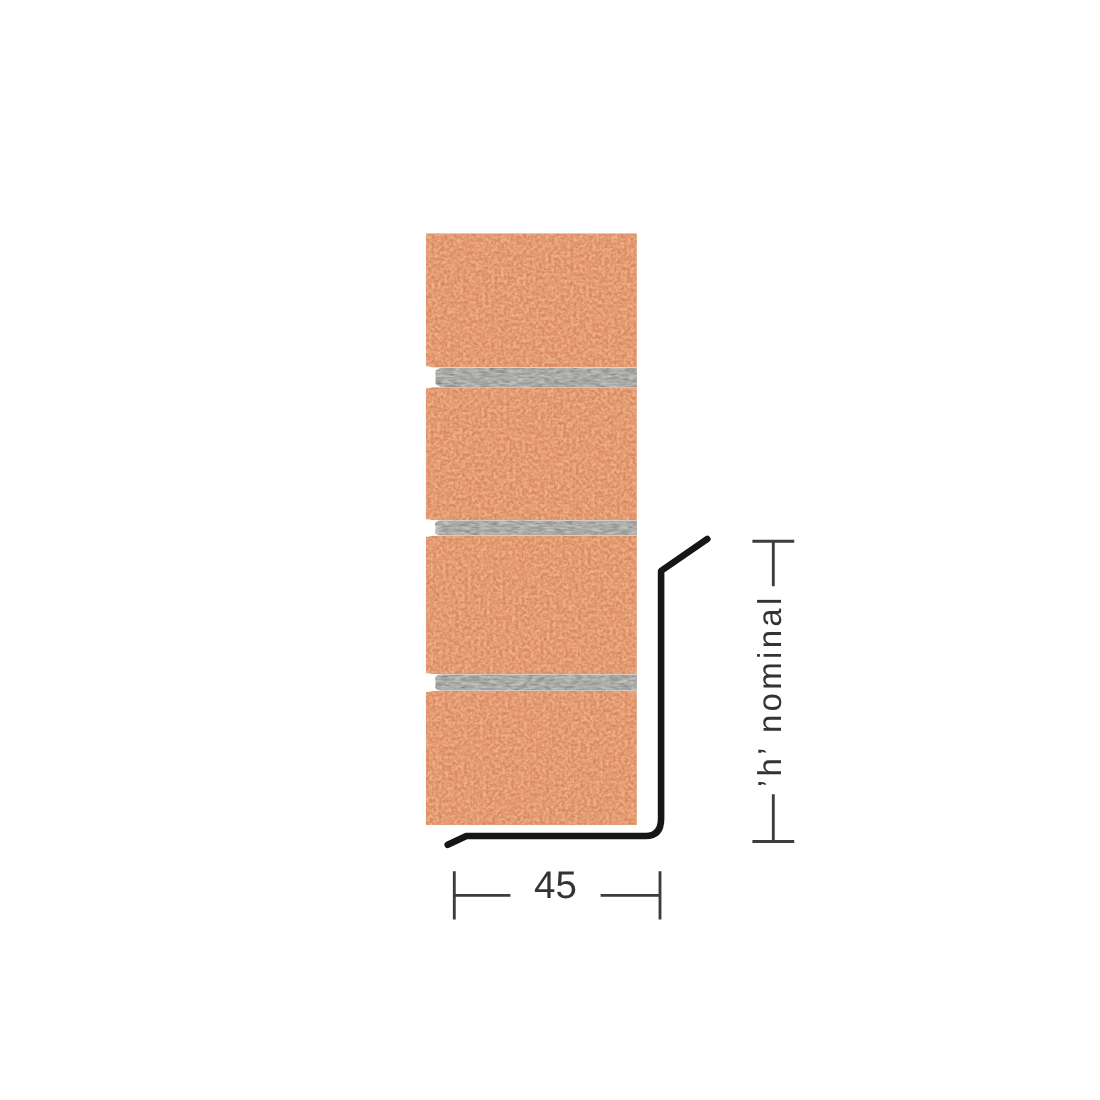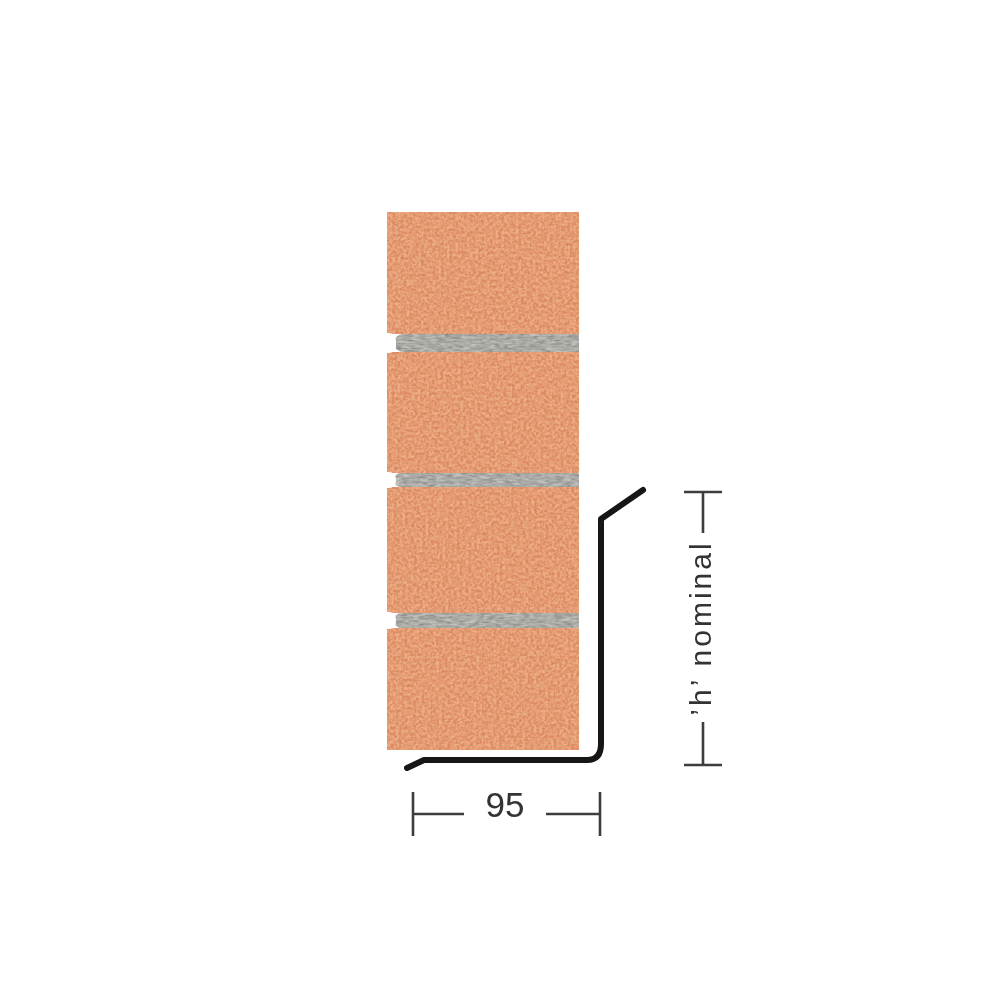--- a/index.html
+++ b/index.html
@@ -145,17 +145,17 @@
     <div class="notch" id="notch-2"></div>
     <div class="notch" id="notch-3"></div>
   </div>
 
   <svg id="linework" viewBox="0 0 1000 1000">
     <path d="M643,490 L601,519 L601,744 Q601,760 587,760 L424,760 L407,768" fill="none" stroke="#161616" stroke-width="6" stroke-linecap="round" stroke-linejoin="round"></path>
     <path d="M413,792 L413,836 M600,792 L600,836 M413,814 L464,814 M546,814 L600,814" fill="none" stroke="#3d3d3d" stroke-width="2.6" stroke-linecap="butt"></path>
     <path d="M684,492 L722,492 M703,492 L703,533 M703,722 L703,765 M684,765 L722,765" fill="none" stroke="#3d3d3d" stroke-width="2.6" stroke-linecap="butt"></path>
   </svg>
 
-  <div class="dim-label" id="width-dim-label">95</div>
+  <div class="dim-label" id="width-dim-label">45</div>
 
   <div class="dim-label" id="height-dim-label">’h’ nominal</div>
 
 </div>
 
 </body></html>

